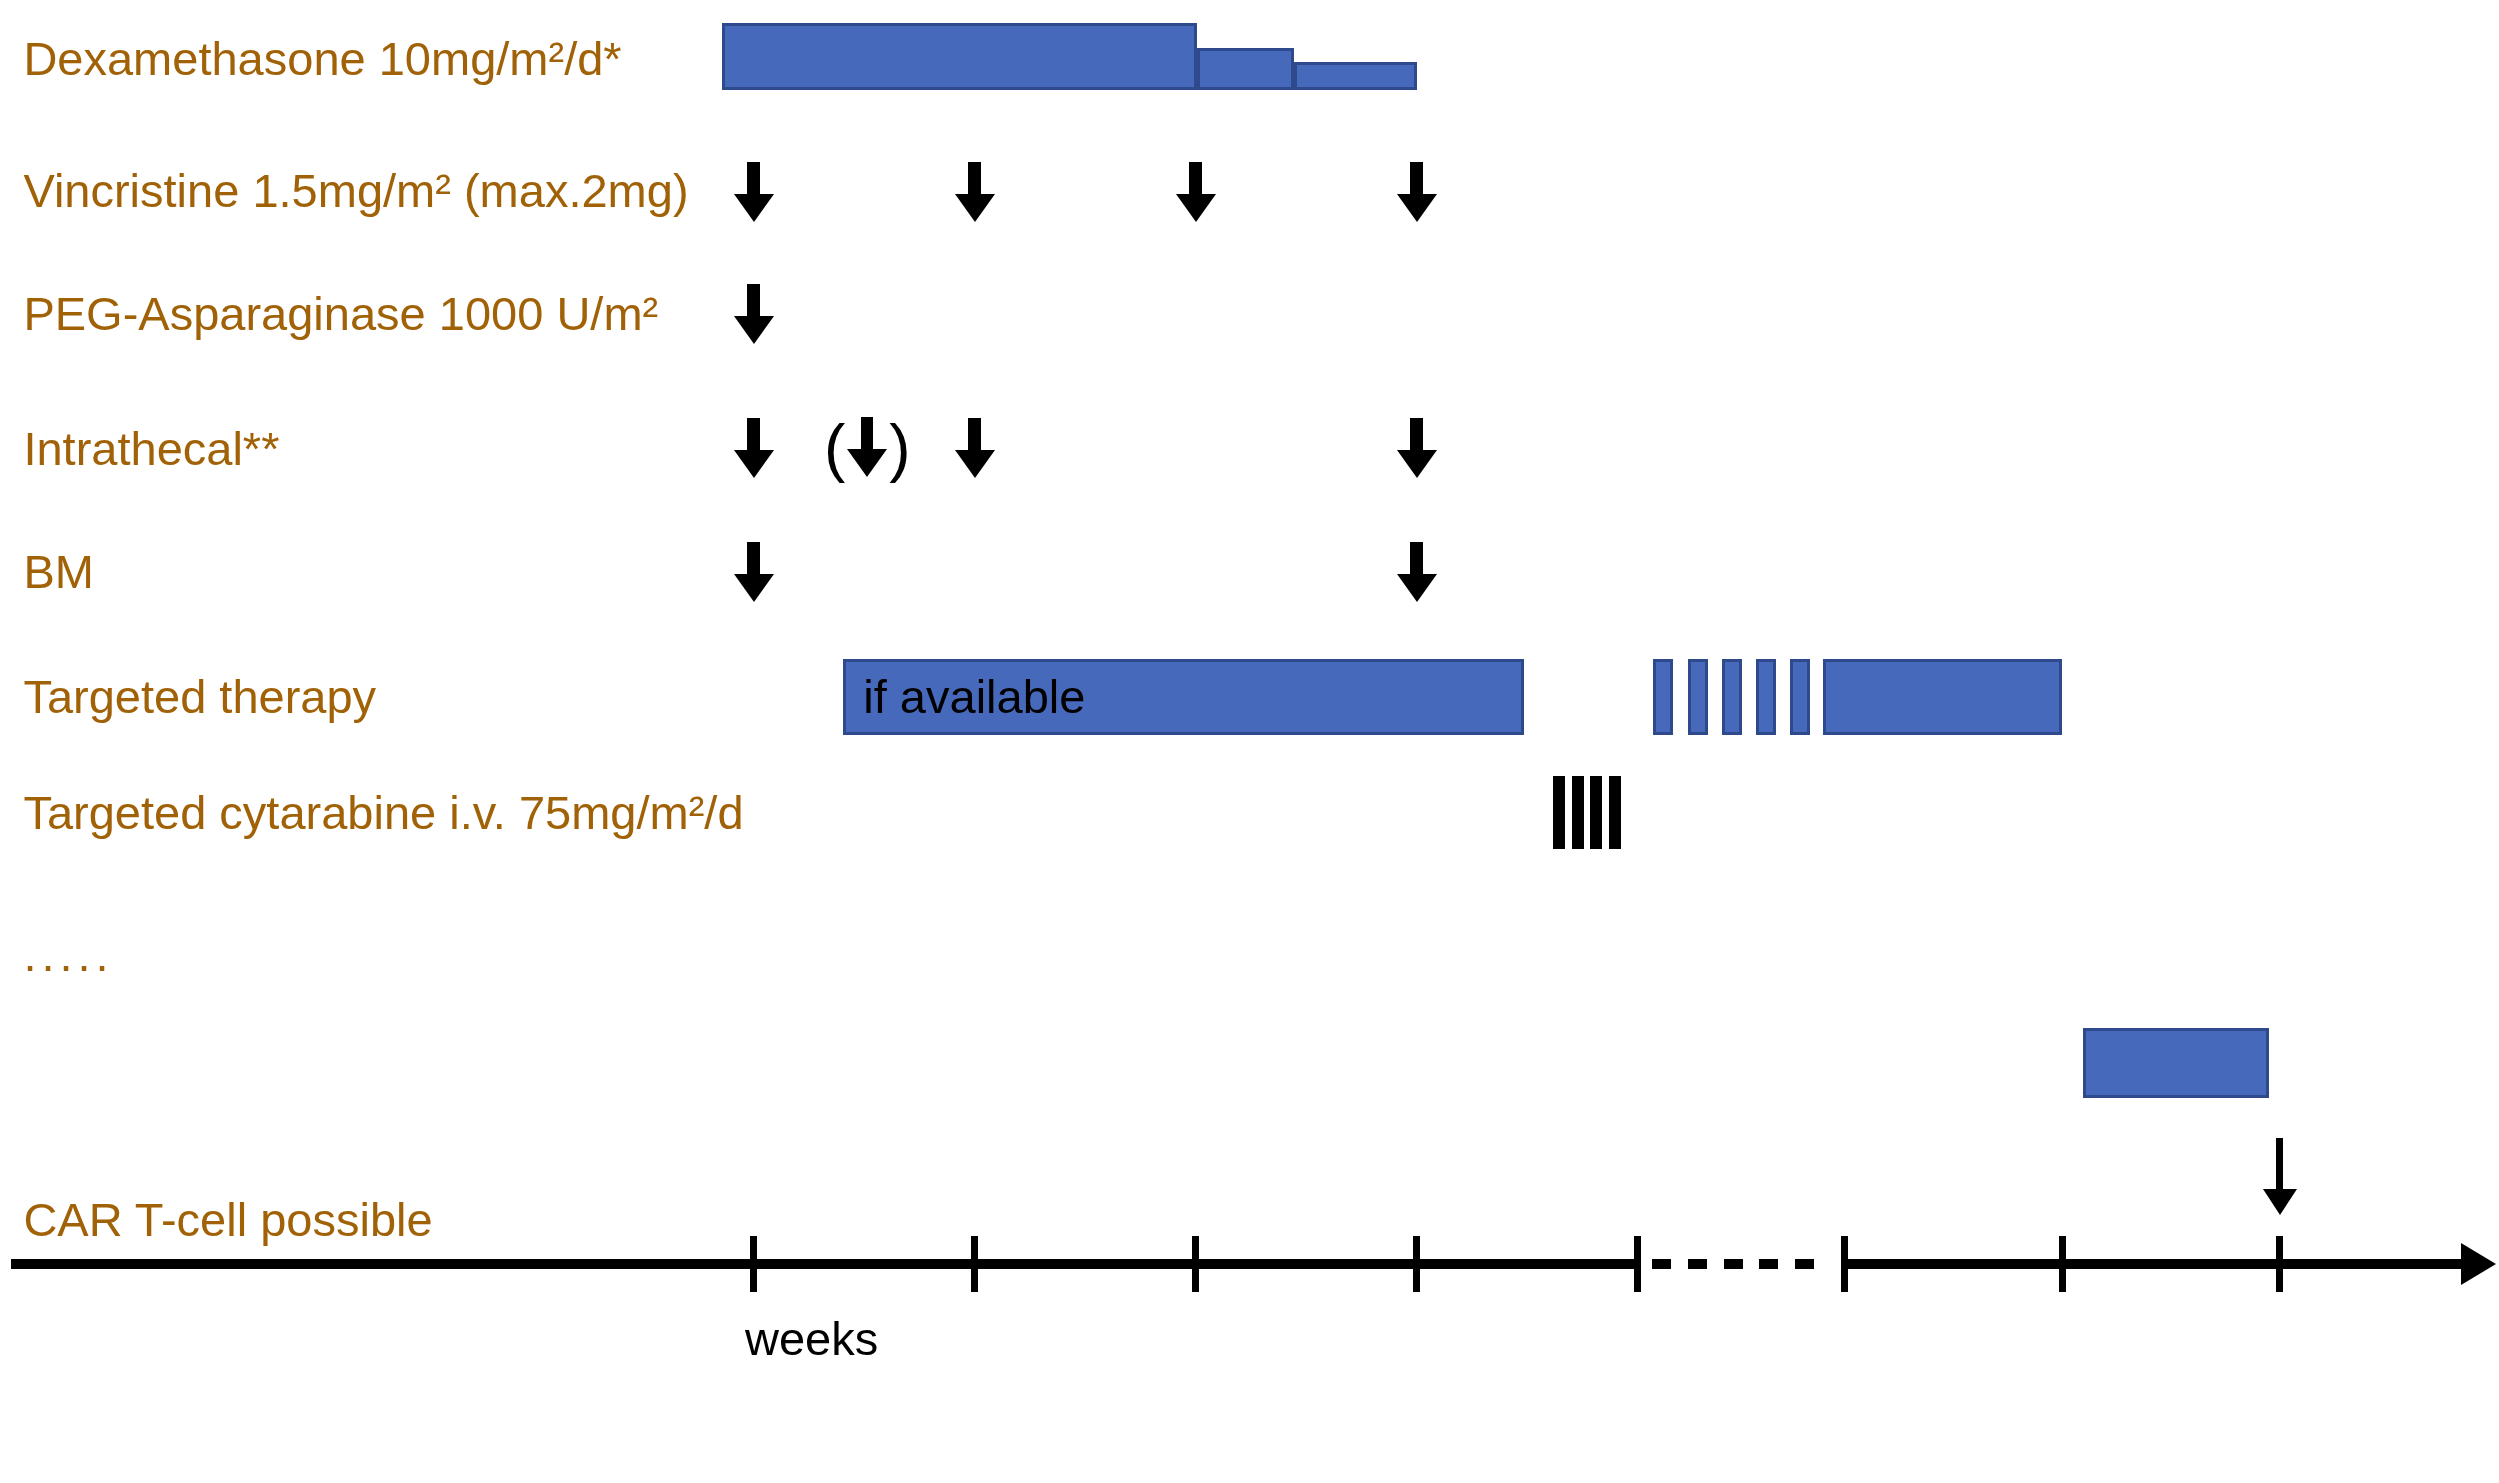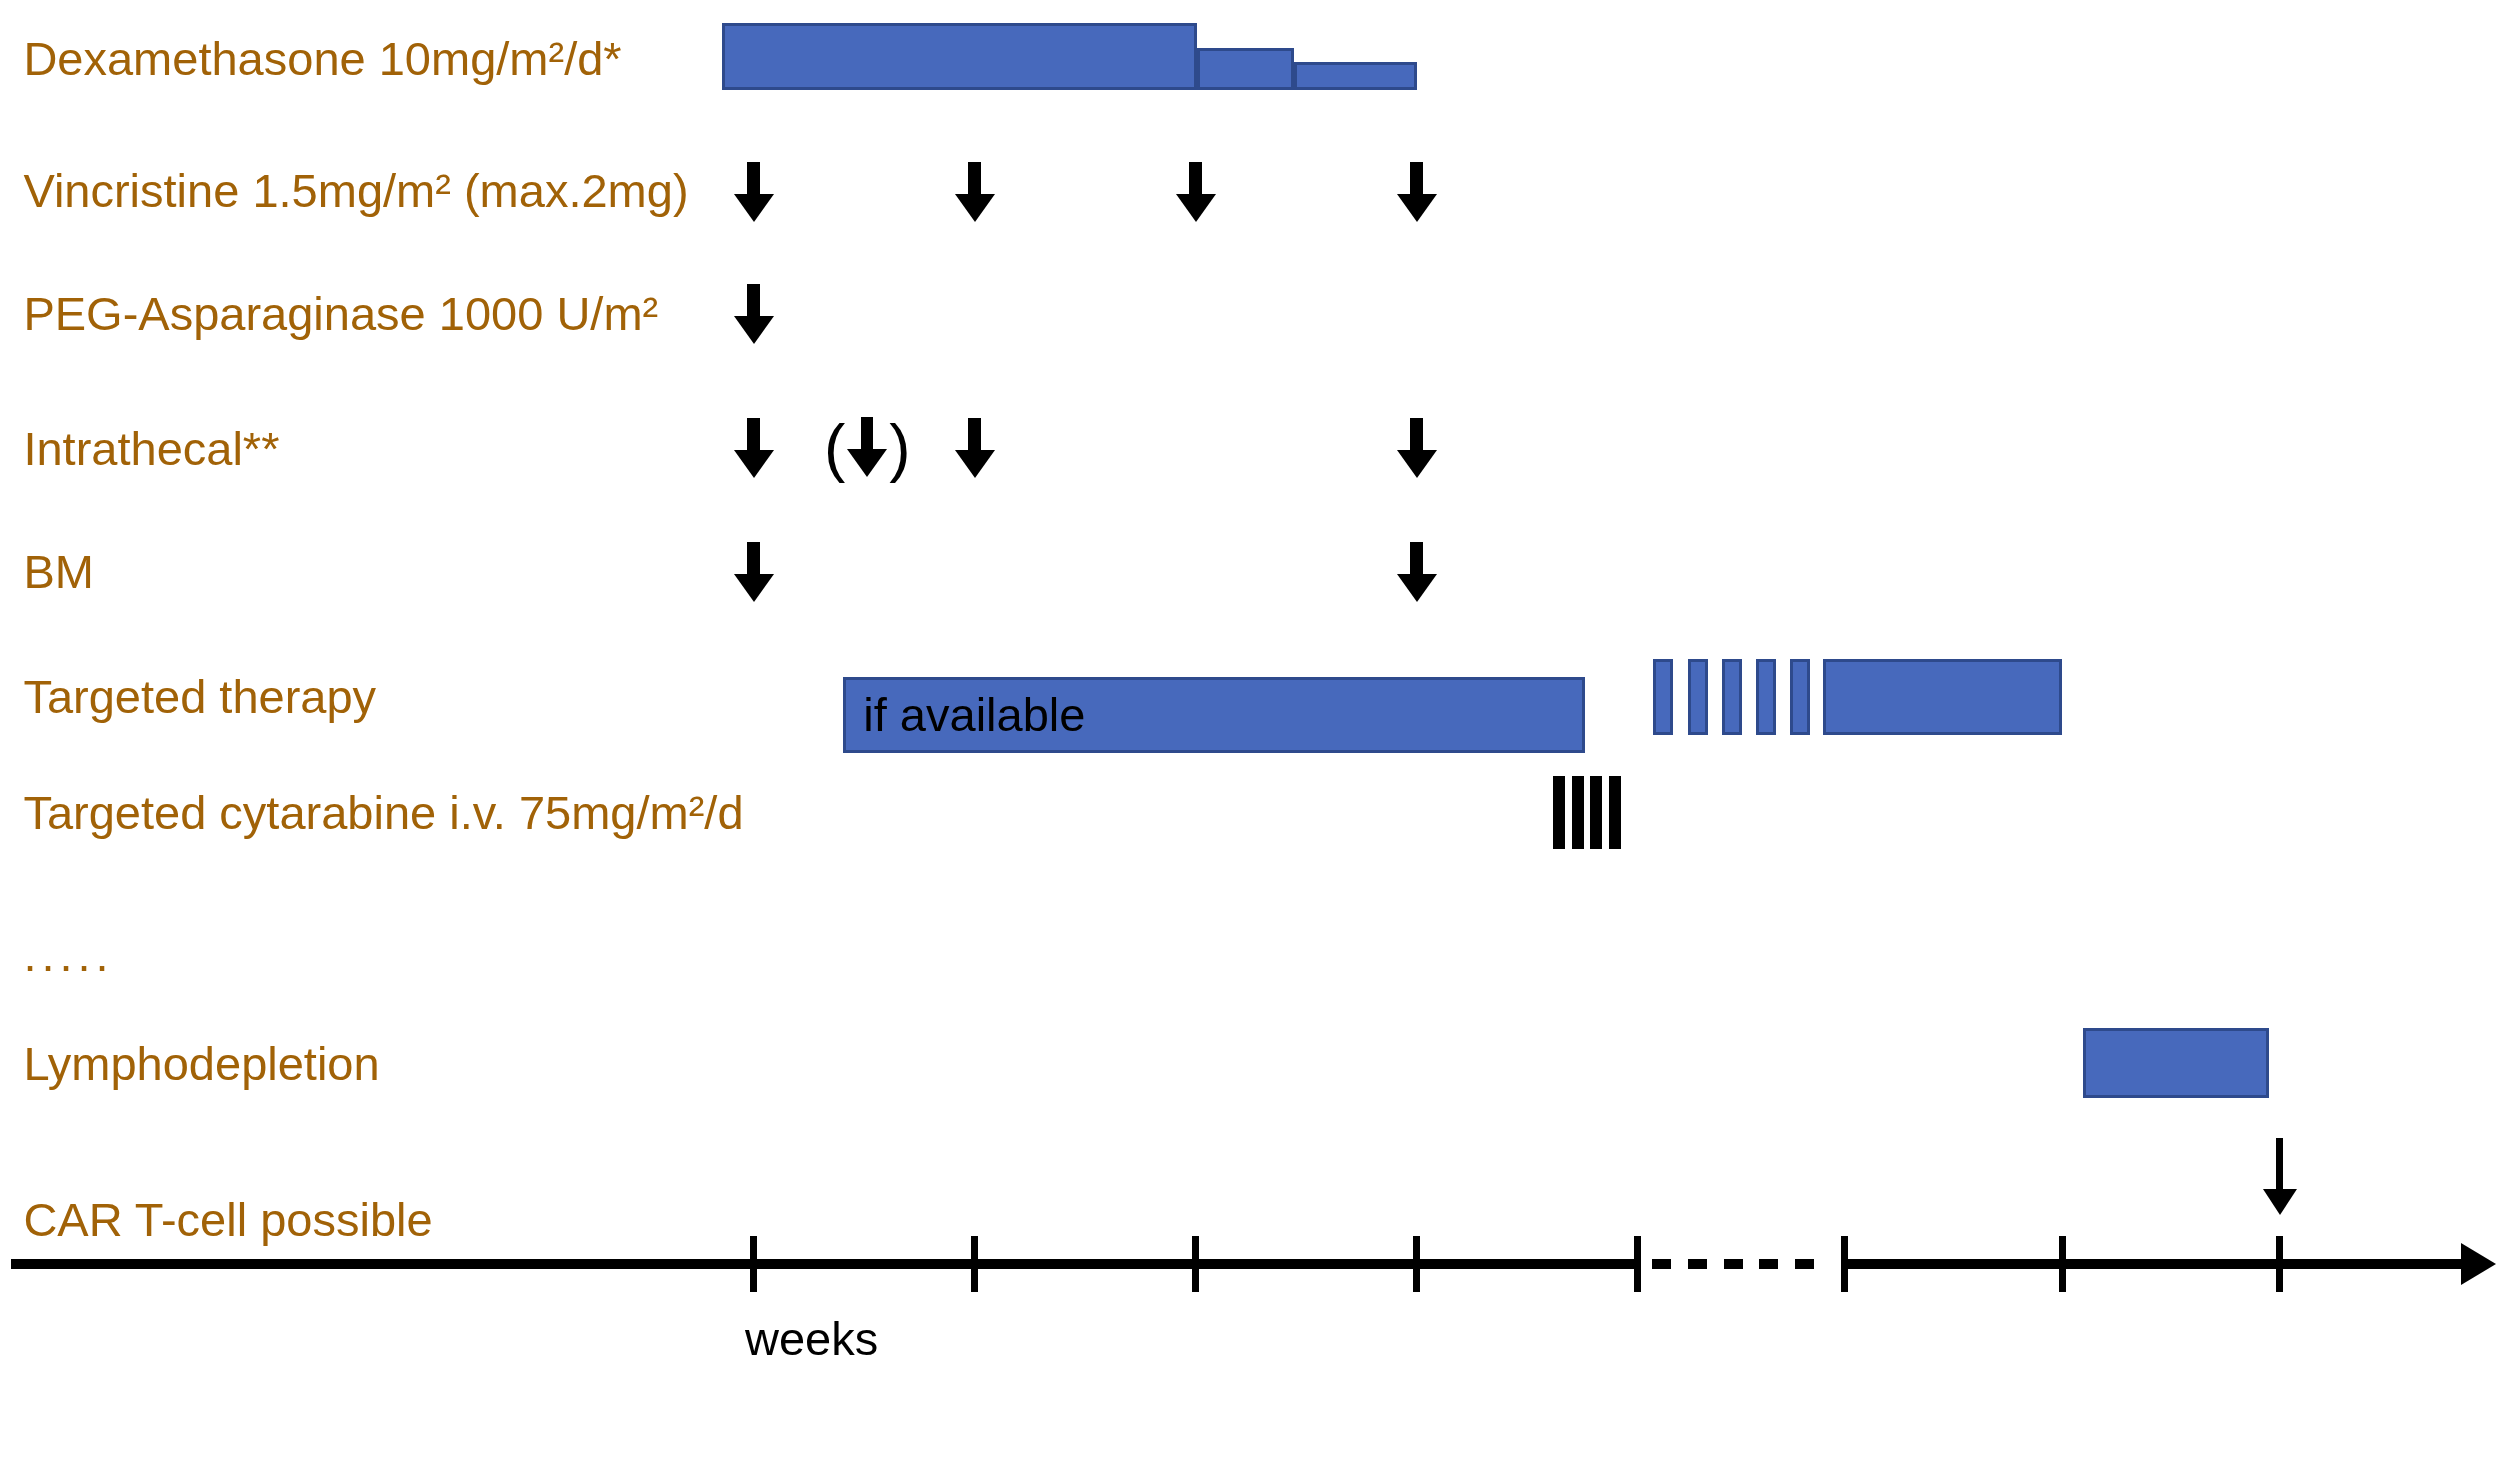--- a/index.html
+++ b/index.html
@@ -91,21 +91,20 @@
 <div class="canvas">
 
   <div class="rowlabel" style="top:31px">Dexamethasone 10mg/m²/d*</div>
   <div class="rowlabel" style="top:163px">Vincristine 1.5mg/m² (max.2mg)</div>
   <div class="rowlabel" style="top:286px">PEG-Asparaginase 1000 U/m²</div>
   <div class="rowlabel" style="top:421px">Intrathecal**</div>
   <div class="rowlabel" style="top:544px">BM</div>
   <div class="rowlabel" style="top:669px">Targeted therapy</div>
   <div class="rowlabel" style="top:785px">Targeted cytarabine i.v. 75mg/m²/d</div>
   <div class="rowlabel dots" style="top:927px">.....</div>
-  <div class="rowlabel" style="top:1036px">Lymphodepletion</div>
   <div class="rowlabel" style="top:1192px">CAR T-cell possible</div>
 
   <div class="bar" style="left:722px;top:23px;width:475px;height:67px"></div>
   <div class="bar" style="left:1197px;top:48px;width:97px;height:42px"></div>
   <div class="bar" style="left:1294px;top:62px;width:123px;height:28px"></div>
 
   <div class="dose-arrow" style="left:734px;top:162px">
       <div class="stem"></div>
       <div class="head"></div>
     </div>
@@ -150,21 +149,21 @@
 
   <div class="dose-arrow" style="left:734px;top:542px">
       <div class="stem"></div>
       <div class="head"></div>
     </div>
   <div class="dose-arrow" style="left:1397px;top:542px">
       <div class="stem"></div>
       <div class="head"></div>
     </div>
 
-  <div class="bar" style="left:843px;top:677px;width:742px;height:76px">
+  <div class="bar" style="left:843px;top:659px;width:681px;height:76px">
     <span class="bar-text">if available</span>
   </div>
   <div class="bar" style="left:1653px;top:659px;width:20.4px;height:76px"></div>
   <div class="bar" style="left:1688px;top:659px;width:20.4px;height:76px"></div>
   <div class="bar" style="left:1722px;top:659px;width:20.4px;height:76px"></div>
   <div class="bar" style="left:1756px;top:659px;width:20.4px;height:76px"></div>
   <div class="bar" style="left:1790px;top:659px;width:20.4px;height:76px"></div>
   <div class="bar" style="left:1823px;top:659px;width:239px;height:76px"></div>
 
   <div class="cyt-bar" style="left:1553px;top:776px"></div>

